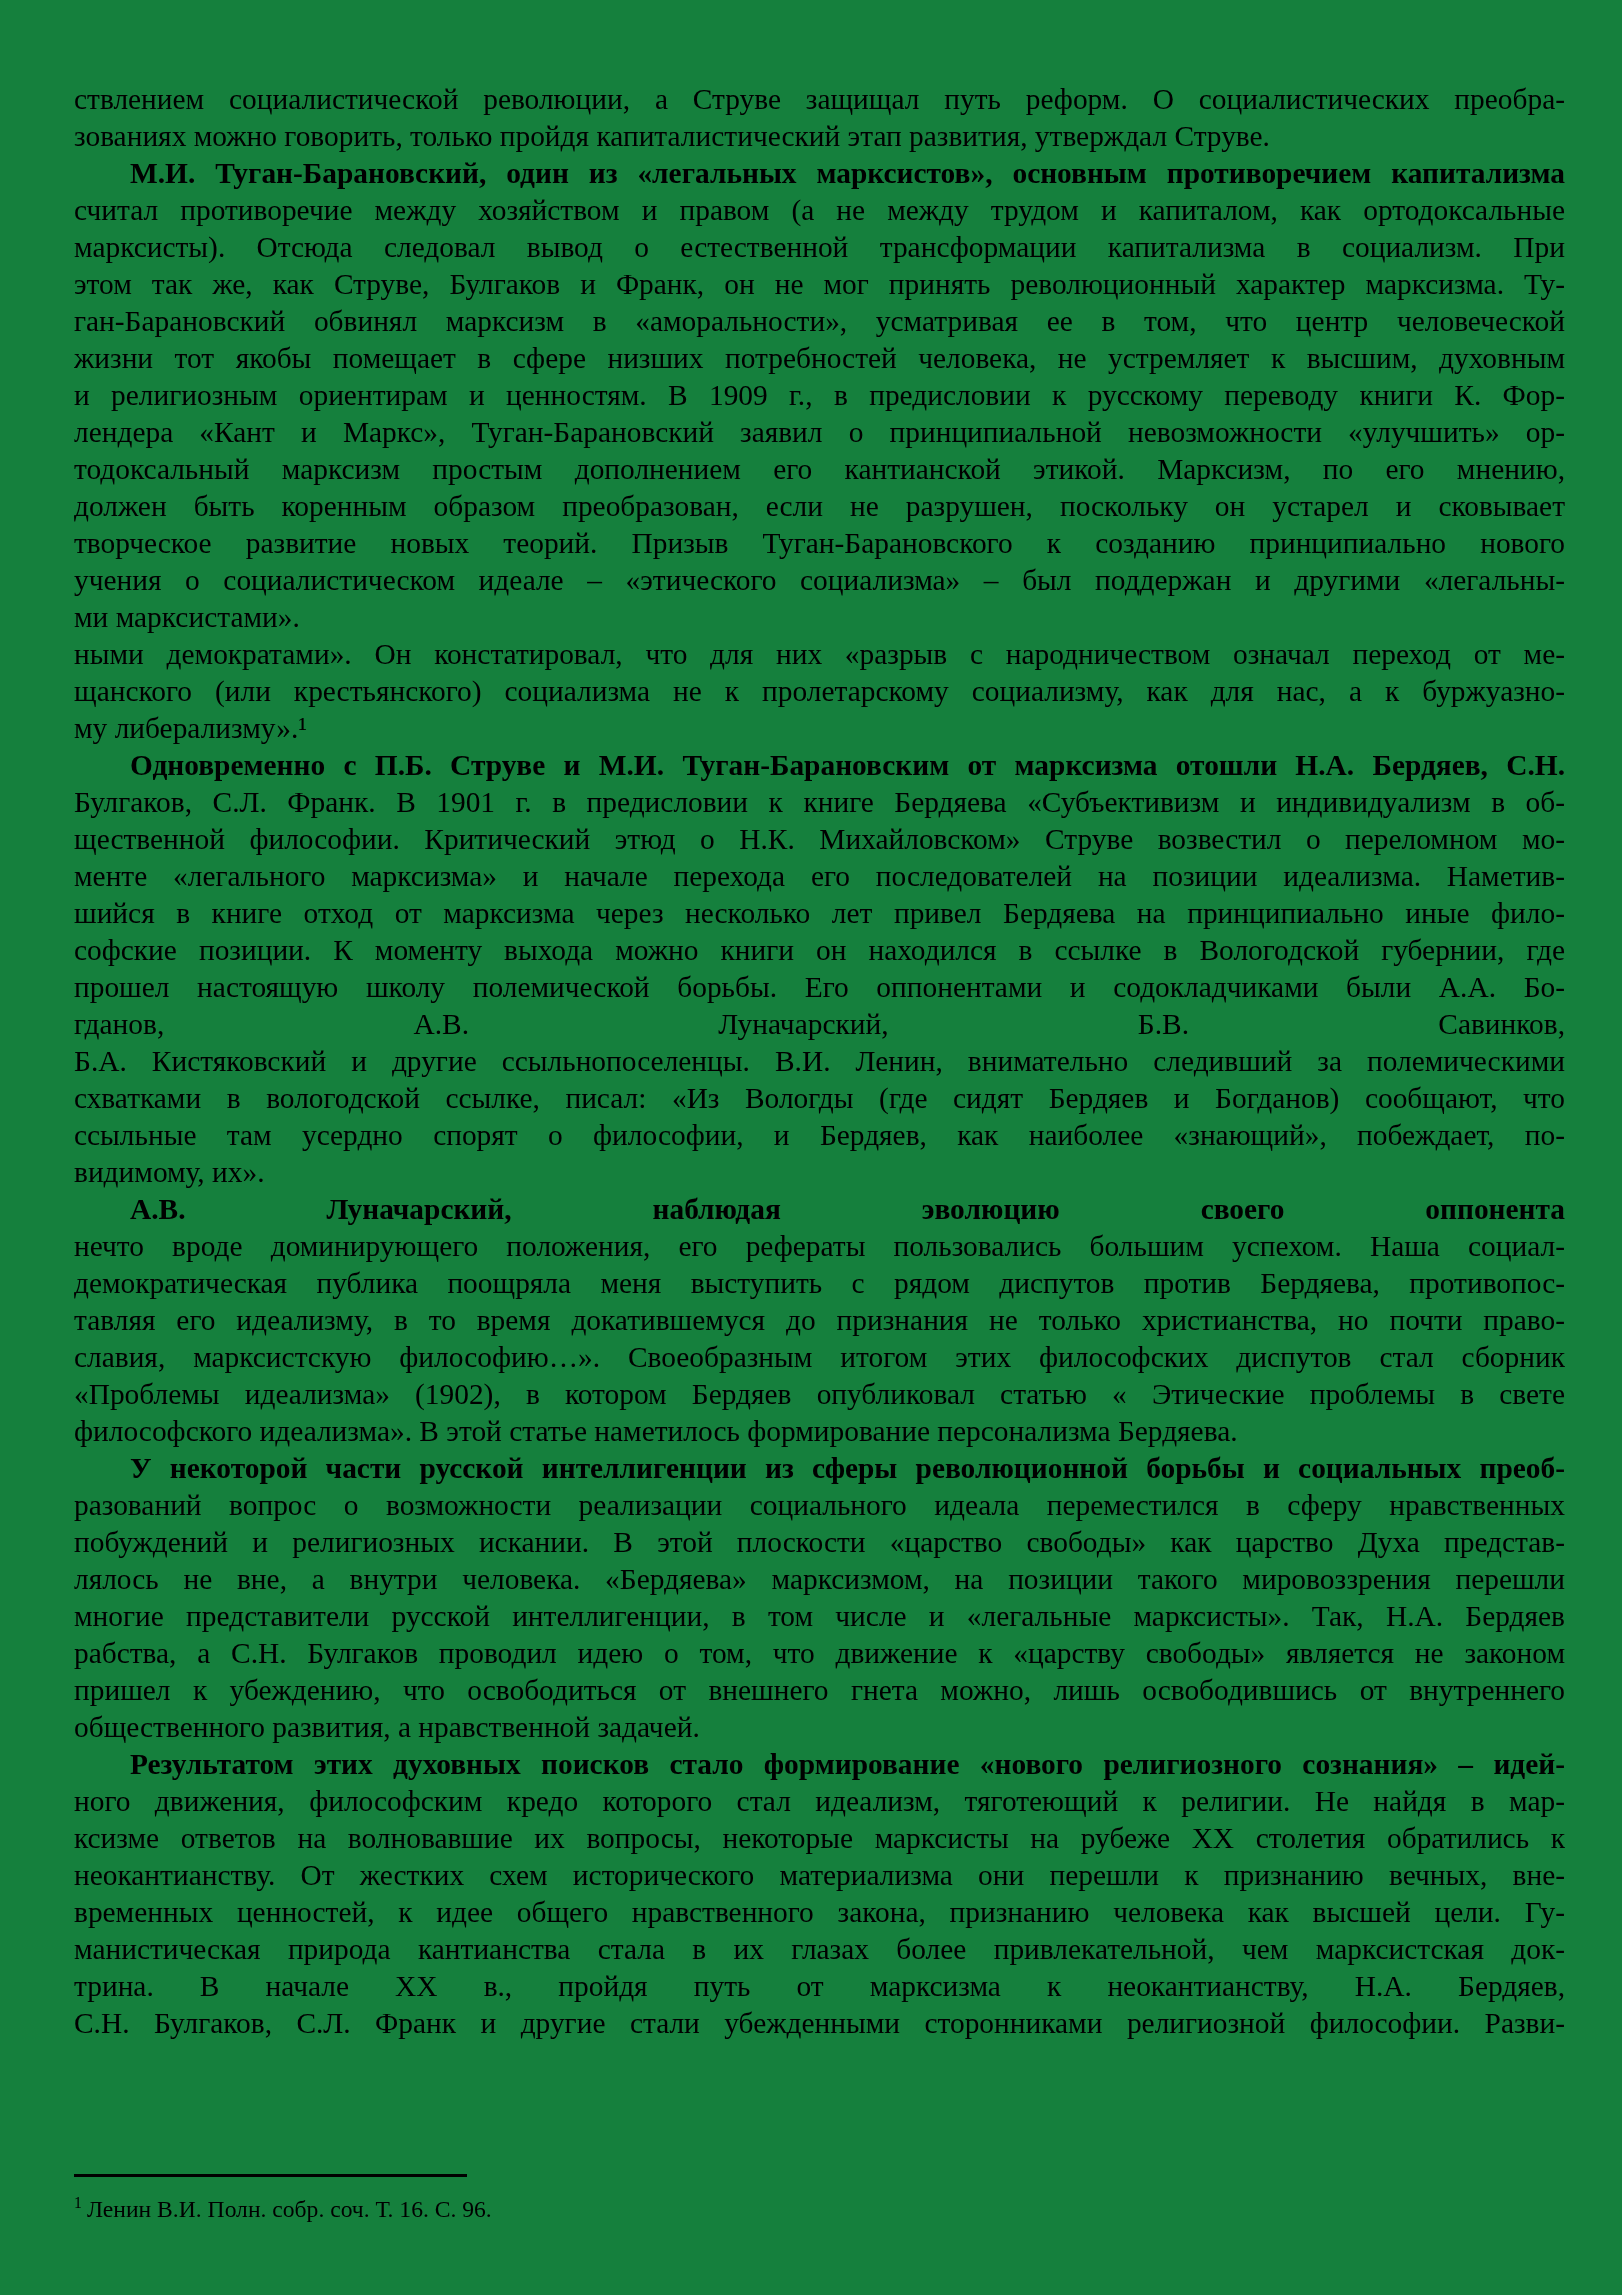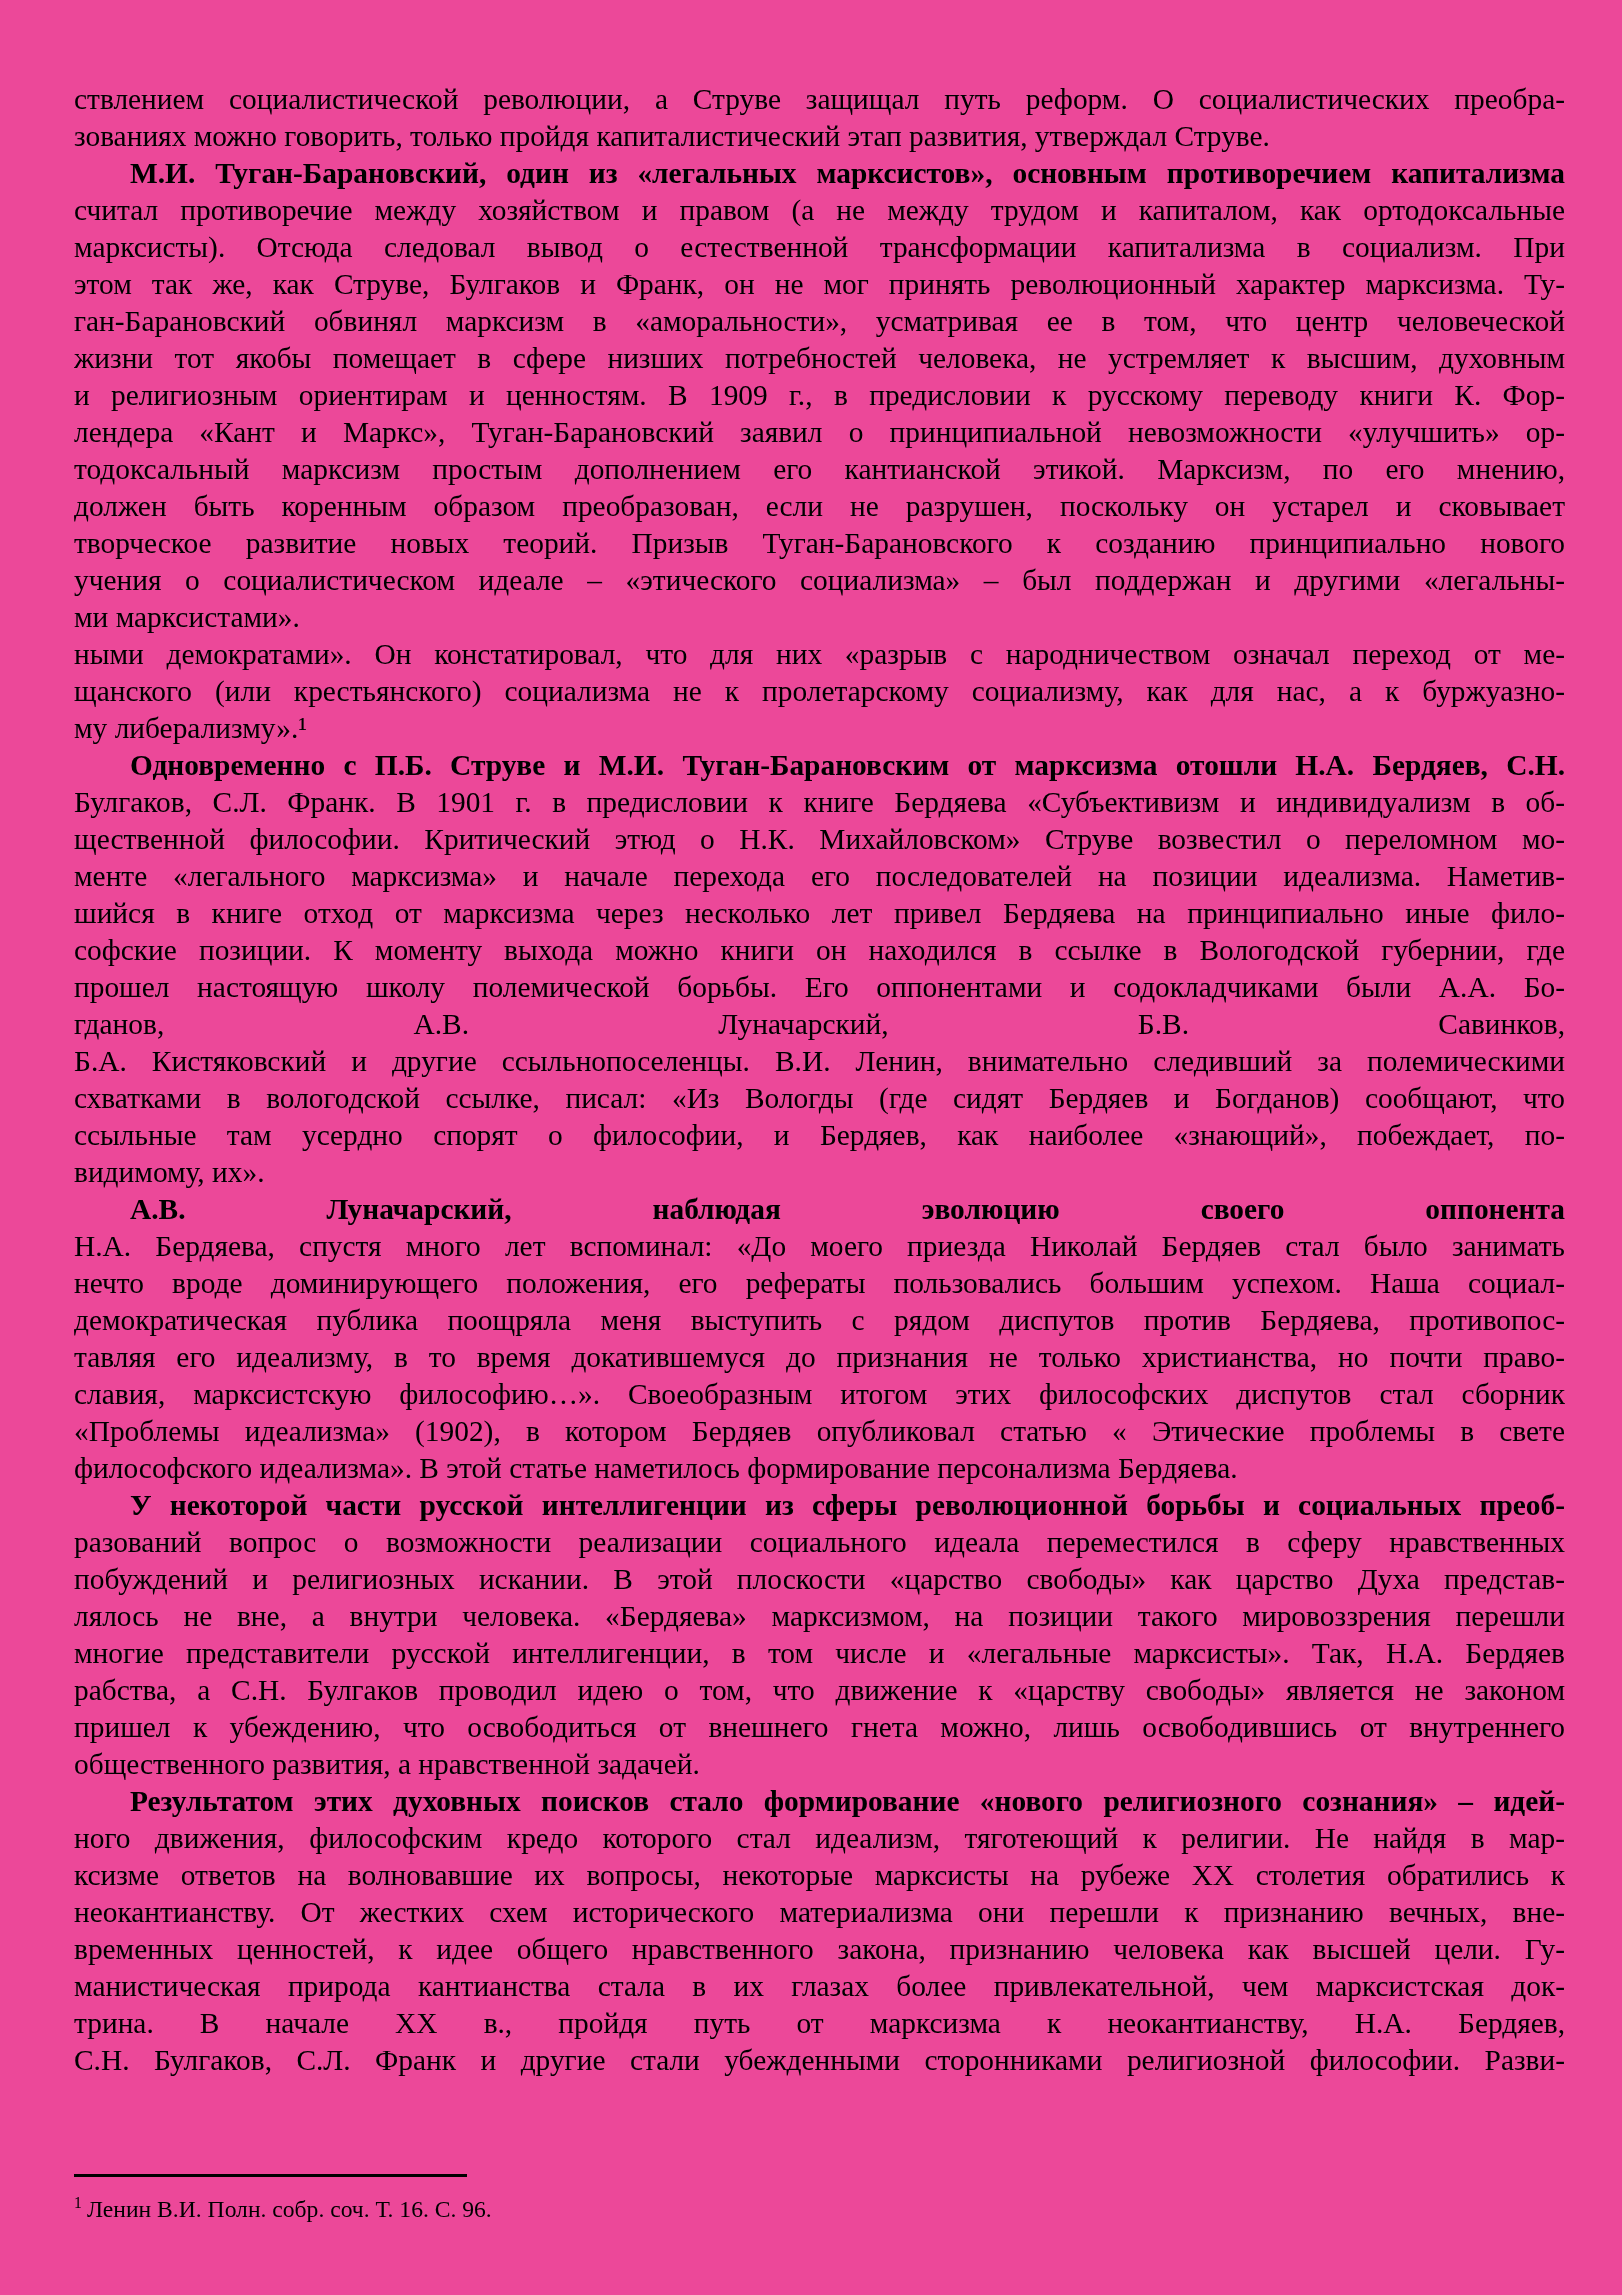--- a/index.html
+++ b/index.html
@@ -1,21 +1,21 @@
 <!DOCTYPE html>
 <html lang="ru" style="font-size:10.5px"><head>
 <meta charset="utf-8">
 <style>
   html, body { margin: 0; padding: 0; }
   body { background: #ffffff; }
   .page {
     position: relative;
     width: 1622px;
     height: 2295px;
-    background: #ec4899;
+    background: #15803d;
     color: #000000;
     font-family: "Liberation Serif", "DejaVu Serif", serif;
     overflow: hidden;
   }
   .body-text {
     position: absolute;
     left: 74px;
     top: 81px;
     width: 1491px;
     font-size: 29.4px;
@@ -88,21 +88,20 @@
       <div class="line">менте «легального марксизма» и начале перехода его последователей на позиции идеализма. Наметив-</div>
       <div class="line">шийся в книге отход от марксизма через несколько лет привел Бердяева на принципиально иные фило-</div>
       <div class="line">софские позиции. К моменту выхода можно книги он находился в ссылке в Вологодской губернии, где</div>
       <div class="line">прошел настоящую школу полемической борьбы. Его оппонентами и содокладчиками были А.А. Бо-</div>
       <div class="line">гданов, А.В. Луначарский, Б.В. Савинков,</div>
       <div class="line">Б.А. Кистяковский и другие ссыльнопоселенцы. В.И. Ленин, внимательно следивший за полемическими</div>
       <div class="line">схватками в вологодской ссылке, писал: «Из Вологды (где сидят Бердяев и Богданов) сообщают, что</div>
       <div class="line">ссыльные там усердно спорят о философии, и Бердяев, как наиболее «знающий», побеждает, по-</div>
       <div class="line para-end">видимому, их».</div>
       <div class="line indent">А.В. Луначарский, наблюдая эволюцию своего оппонента</div>
-      <div class="line">Н.А. Бердяева, спустя много лет вспоминал: «До моего приезда Николай Бердяев стал было занимать</div>
       <div class="line">нечто вроде доминирующего положения, его рефераты пользовались большим успехом. Наша социал-</div>
       <div class="line">демократическая публика поощряла меня выступить с рядом диспутов против Бердяева, противопос-</div>
       <div class="line">тавляя его идеализму, в то время докатившемуся до признания не только христианства, но почти право-</div>
       <div class="line">славия, марксистскую философию…». Своеобразным итогом этих философских диспутов стал сборник</div>
       <div class="line">«Проблемы идеализма» (1902), в котором Бердяев опубликовал статью « Этические проблемы в свете</div>
       <div class="line para-end">философского идеализма». В этой статье наметилось формирование персонализма Бердяева.</div>
       <div class="line indent">У некоторой части русской интеллигенции из сферы революционной борьбы и социальных преоб-</div>
       <div class="line">разований вопрос о возможности реализации социального идеала переместился в сферу нравственных</div>
       <div class="line">побуждений и религиозных искании. В этой плоскости «царство свободы» как царство Духа представ-</div>
       <div class="line">лялось не вне, а внутри человека. «Бердяева» марксизмом, на позиции такого мировоззрения перешли</div>

